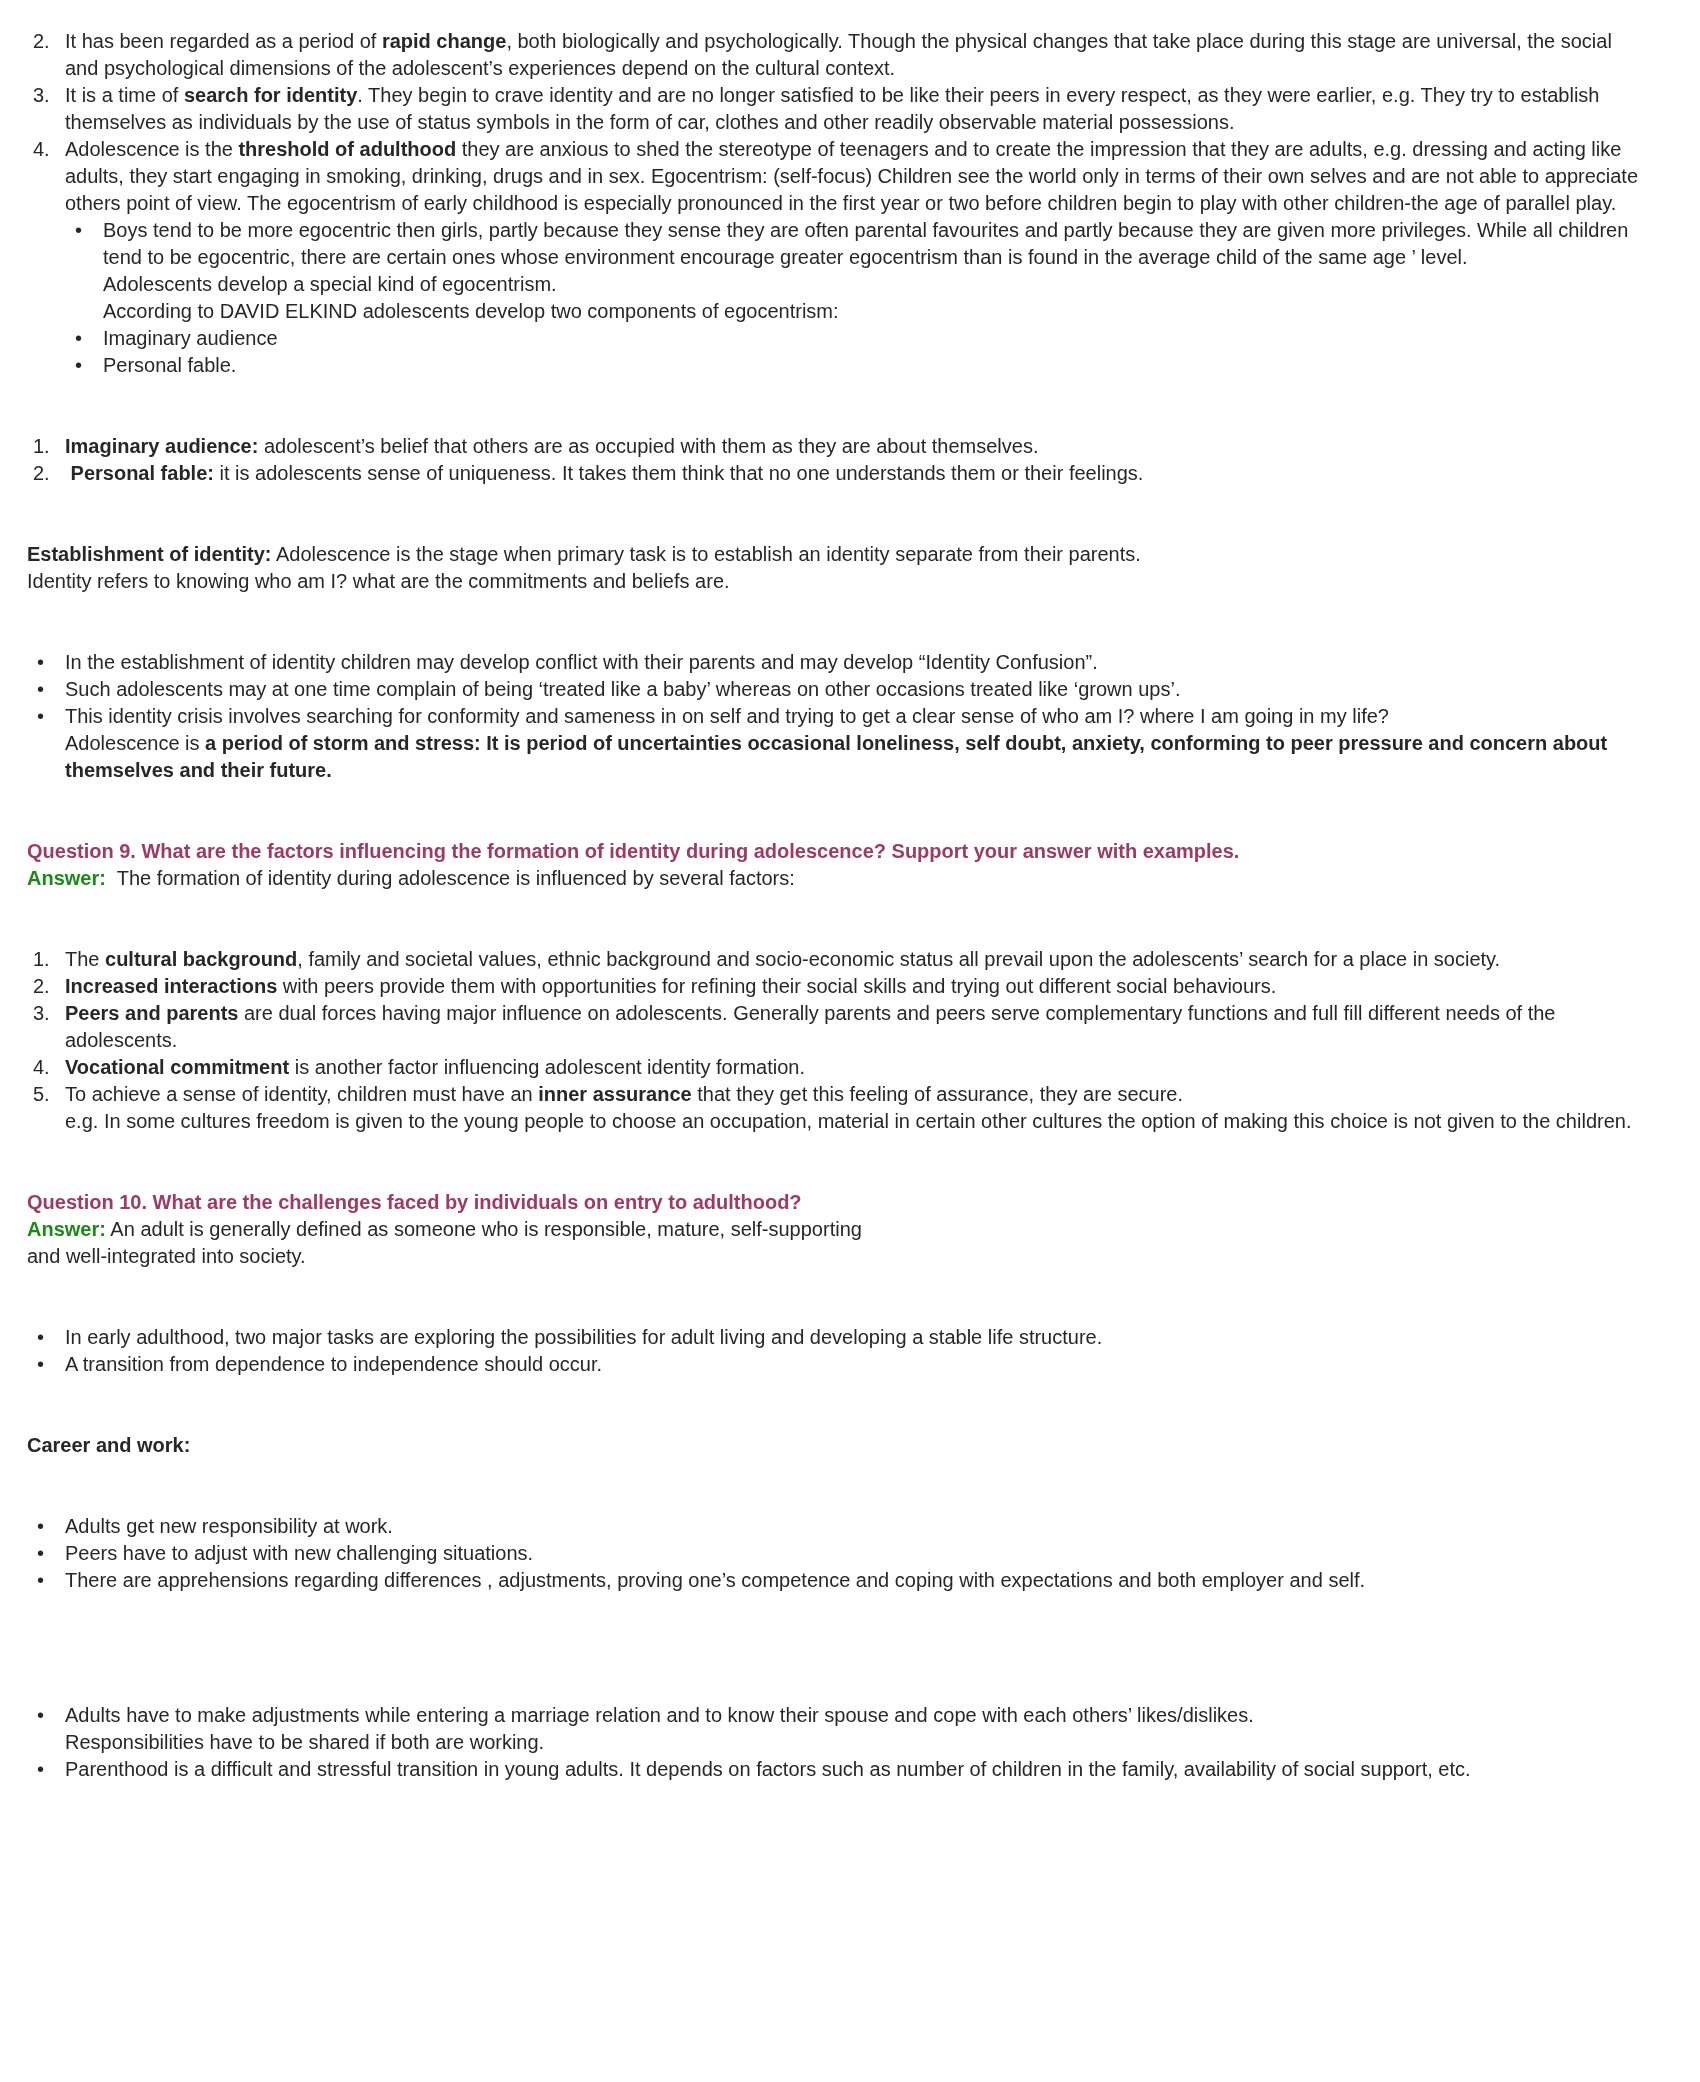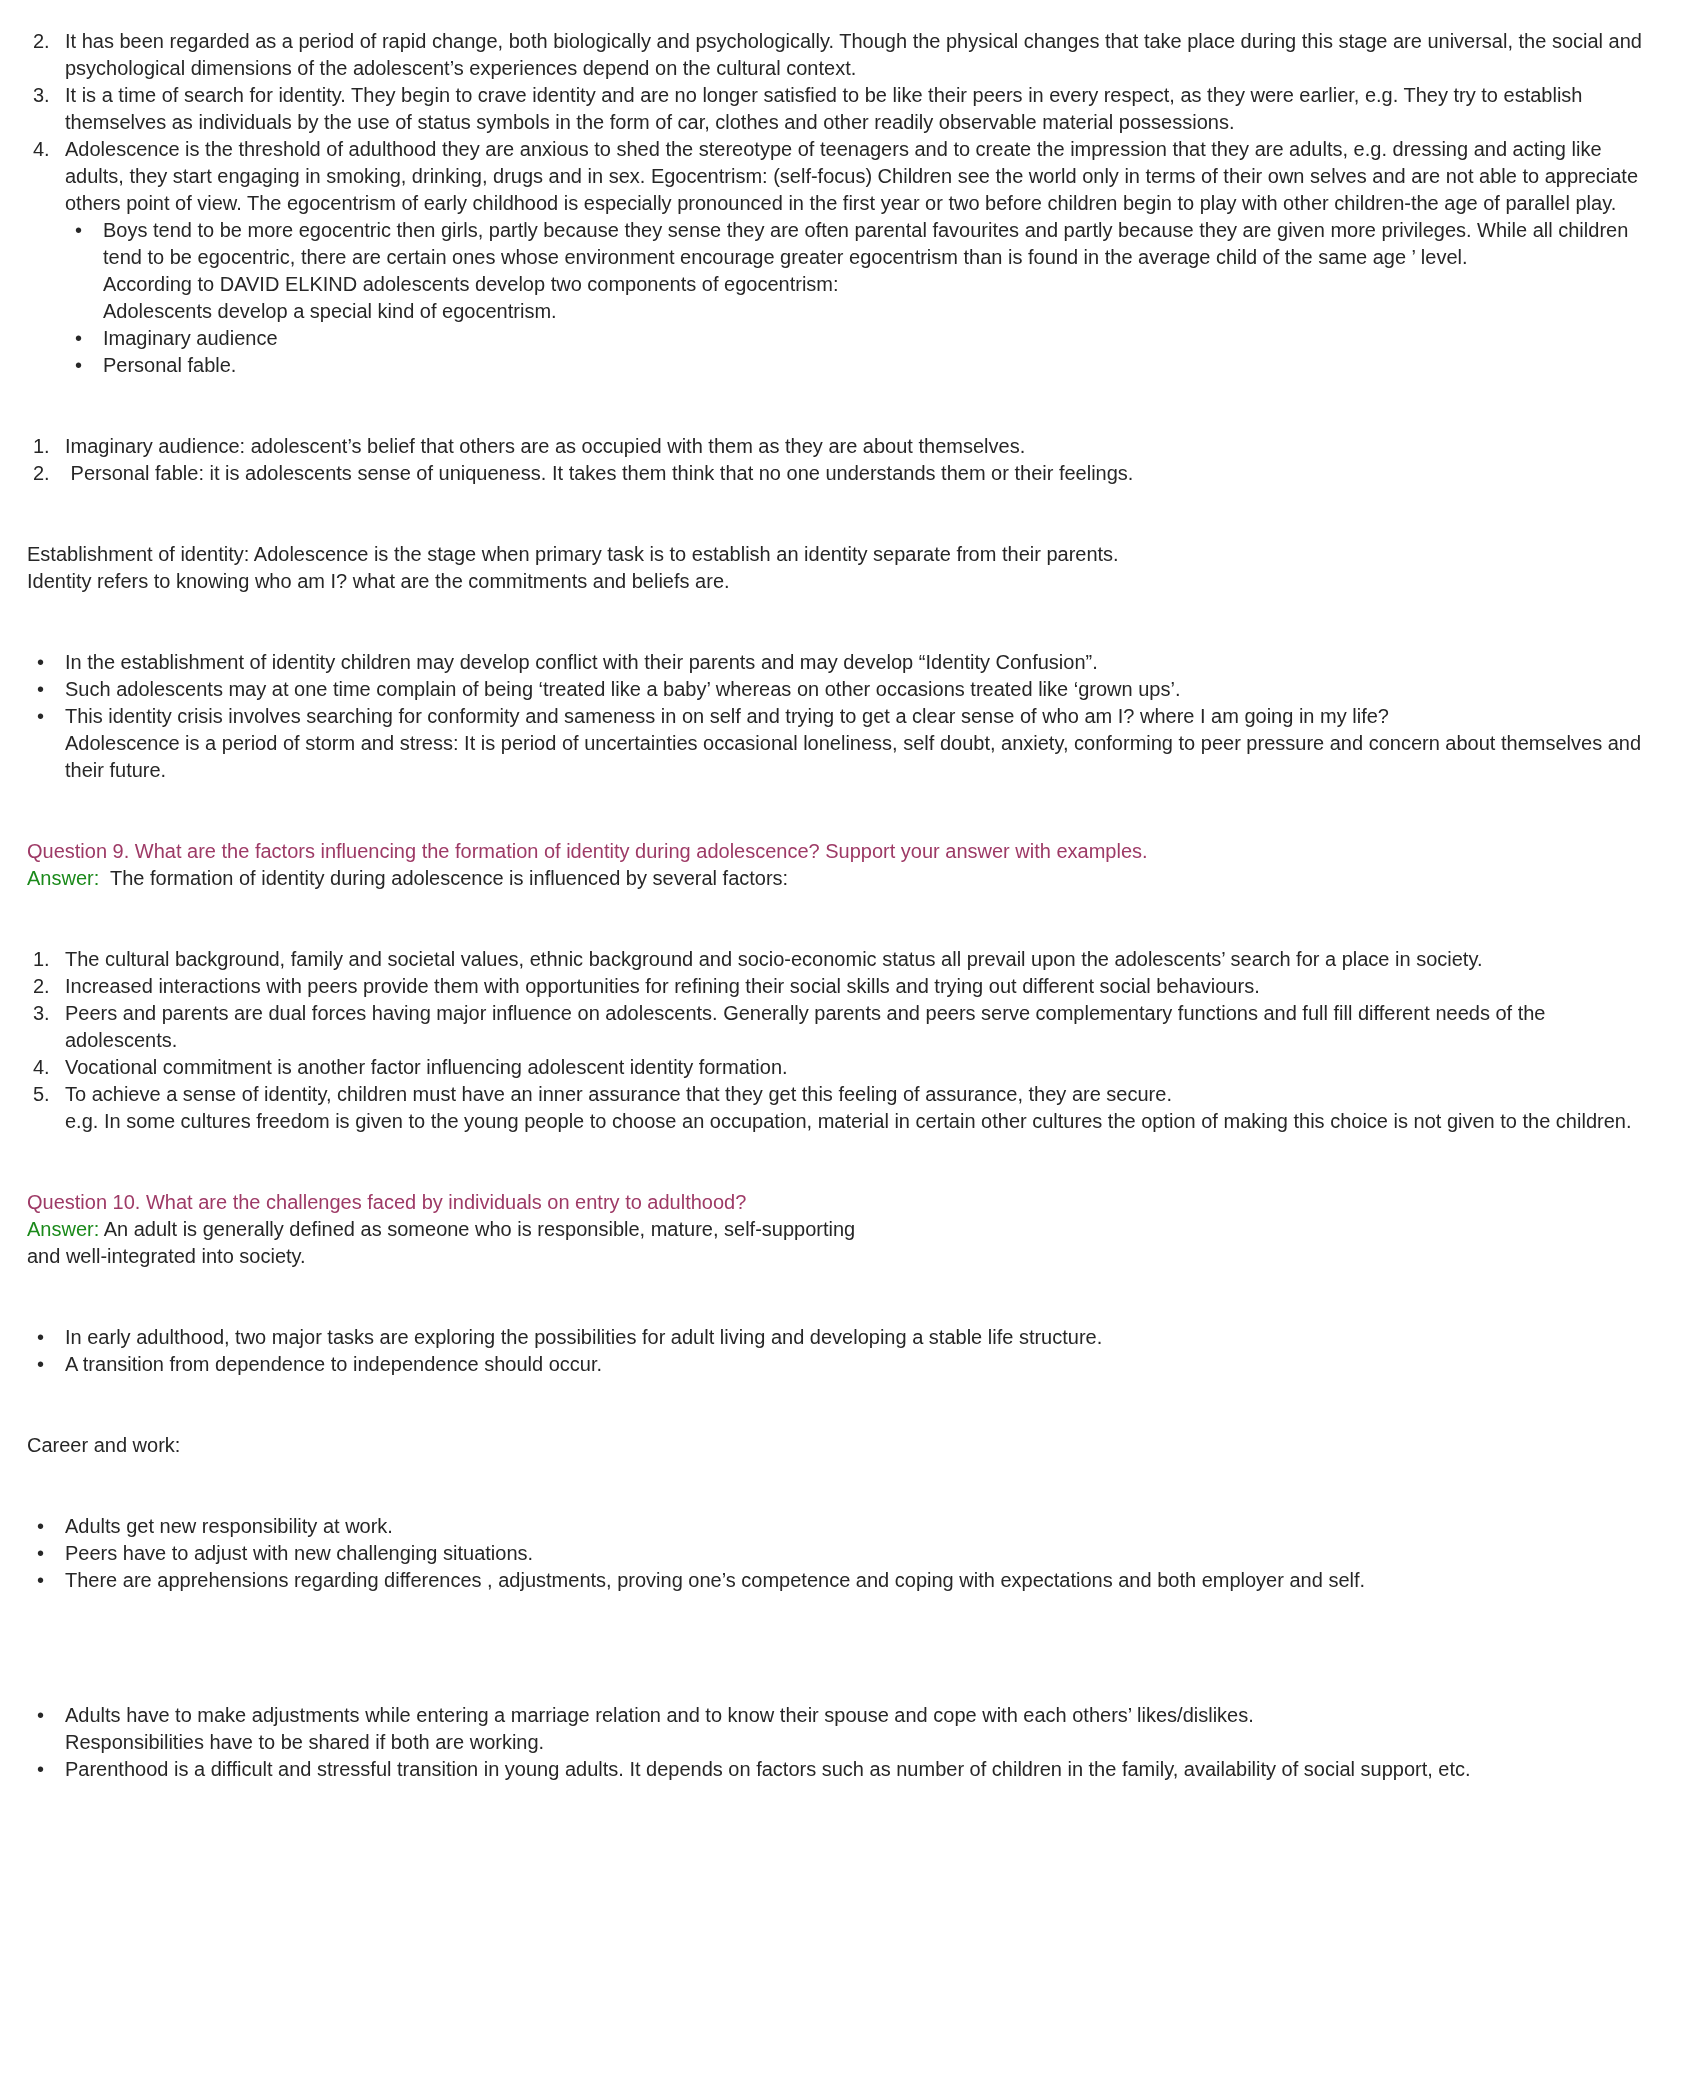--- a/index.html
+++ b/index.html
@@ -17,21 +17,21 @@
   .row { display: flex; align-items: flex-start; }
   .row .text { flex: 1 1 auto; white-space: pre-wrap; }
   .marker { flex: 0 0 38px; box-sizing: border-box; }
   .num .marker { padding-left: 6px; }
   .bullet .marker { padding-left: 10px; }
   .bullet .marker .dot { font-size: 20px; }
   .indent2 { margin-left: 38px; }
   .cont { padding-left: 38px; }
   .para { display: block; }
   .blank { height: 27px; }
-  b { font-weight: normal; }
+  b { font-weight: bold; }
   .q { color: var(--q, #9e3a66); }
   .a { color: var(--a, #1b8a1b); }
 </style>
 </head>
 <body>
 
 <div class="page" id="doc">
     <div class="row num indent1">
       <span class="marker">2.</span>
       <span class="text"><span>It has been regarded as a period of </span><b>rapid change</b><span>, both biologically and psychologically. Though the physical changes that take place during this stage are universal, the social and psychological dimensions of the adolescent’s experiences depend on the cultural context.</span></span>
@@ -42,24 +42,24 @@
     </div>
     <div class="row num indent1">
       <span class="marker">4.</span>
       <span class="text"><span>Adolescence is the </span><b>threshold of adulthood</b><span> they are anxious to shed the stereotype of teenagers and to create the impression that they are adults, e.g. dressing and acting like adults, they start engaging in smoking, drinking, drugs and in sex. Egocentrism: (self-focus) Children see the world only in terms of their own selves and are not able to appreciate others point of view. The egocentrism of early childhood is especially pronounced in the first year or two before children begin to play with other children-the age of parallel play.</span></span>
     </div>
     <div class="row bullet indent2">
       <span class="marker"><span class="dot">•</span></span>
       <span class="text"><span>Boys tend to be more egocentric then girls, partly because they sense they are often parental favourites and partly because they are given more privileges. While all children tend to be egocentric, there are certain ones whose environment encourage greater egocentrism than is found in the average child of the same age ’ level.</span></span>
     </div>
     <div class="row cont indent2">
-      <span class="text"><span>According to DAVID ELKIND adolescents develop two components of egocentrism:</span></span>
+      <span class="text"><span>Adolescents develop a special kind of egocentrism.</span></span>
     </div>
     <div class="row cont indent2">
-      <span class="text"><span>Adolescents develop a special kind of egocentrism.</span></span>
+      <span class="text"><span>According to DAVID ELKIND adolescents develop two components of egocentrism:</span></span>
     </div>
     <div class="row bullet indent2">
       <span class="marker"><span class="dot">•</span></span>
       <span class="text"><span>Imaginary audience</span></span>
     </div>
     <div class="row bullet indent2">
       <span class="marker"><span class="dot">•</span></span>
       <span class="text"><span>Personal fable.</span></span>
     </div>
     <div class="blank"></div>

